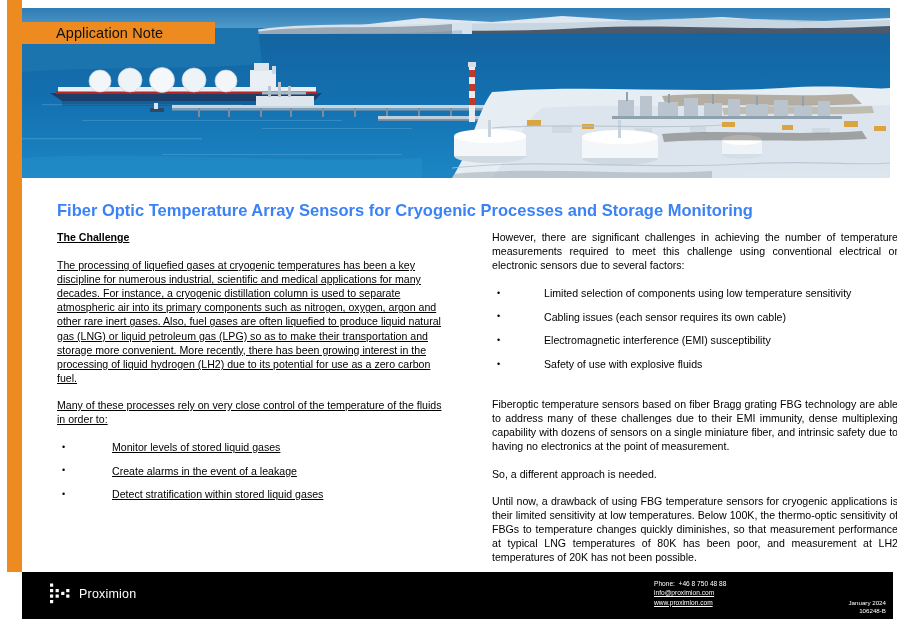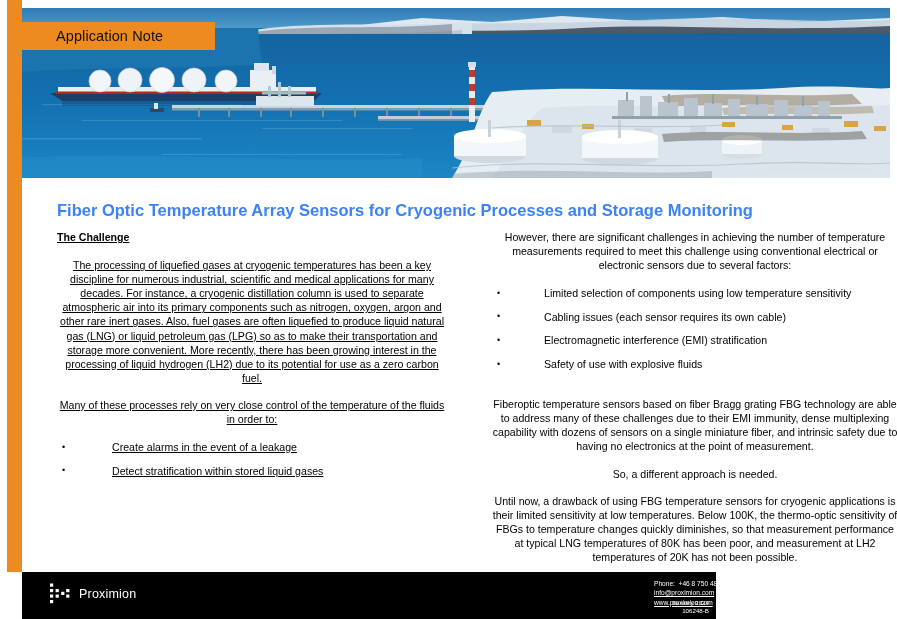--- a/index.html
+++ b/index.html
@@ -38,21 +38,21 @@
     background: #1a6fa8;
   }
   #hero svg { display: block; width: 868px; height: 170px; }
 
   
   #banner {
     position: absolute;
     left: 7px;
     top: 22px;
     width: 208px;
-    height: 28px;
+    height: 22px;
     background: #ED8B21;
     z-index: 10;
     display: flex;
     align-items: center;
   }
   #banner .banner-text {
     margin-left: 49px;
     font-size: 14.5px;
     color: #111111;
     letter-spacing: 0.1px;
@@ -78,21 +78,21 @@
     color: #000000;
   }
   #col-left  { left: 57px;  width: 390px; text-align: left; text-decoration: underline; }
   #col-right { left: 492px; width: 406px; text-align: justify; }
 
   .sec-head {
     font-weight: bold;
     font-size: 10.6px;
     margin: 0 0 14px 0;
   }
-  .para { margin: 0 0 13px 0; text-align: center; }
+  .para { margin: 0 0 13px 0; }
   .para.tight { margin-bottom: 11px; }
 
   ul.bullets {
     list-style: none;
     margin: 0 0 0 0;
     padding: 0;
   }
   ul.bullets li {
     position: relative;
     padding-left: 55px;
@@ -108,21 +108,21 @@
   }
   #col-left ul.bullets { margin-top: 14px; }
   #col-right ul.bullets { margin-top: 14px; margin-bottom: 26px; }
   #col-right ul.bullets li { padding-left: 52px; }
 
   
   #footer {
     position: absolute;
     left: 22px;
     top: 572px;
-    width: 694px;
+    width: 871px;
     height: 47px;
     background: #000000;
     color: #ffffff;
   }
   #logo-group {
     position: absolute;
     left: 27px;
     top: 10px;
     display: flex;
     align-items: center;
@@ -366,31 +366,32 @@
   <span class="banner-text">Application Note</span>
 </div>
 
 <h1 id="doc-title">Fiber Optic Temperature Array Sensors for Cryogenic Processes and Storage Monitoring</h1>
 
 <div id="col-left" class="column">
   <div class="sec-head">The Challenge</div>
   <p class="para">The processing of liquefied gases at cryogenic temperatures has been a key discipline for numerous industrial, scientific and medical applications for many decades. For instance, a cryogenic distillation column is used to separate atmospheric air into its primary components such as nitrogen, oxygen, argon and other rare inert gases. Also, fuel gases are often liquefied to produce liquid natural gas (LNG) or liquid petroleum gas (LPG) so as to make their transportation and storage more convenient. More recently, there has been growing interest in the processing of liquid hydrogen (LH2) due to its potential for use as a zero carbon fuel.</p>
   <p class="para">Many of these processes rely on very close control of the temperature of the fluids in order to:</p>
   <ul class="bullets">
+    <li>Monitor levels of stored liquid gases</li>
     <li>Create alarms in the event of a leakage</li>
     <li>Detect stratification within stored liquid gases</li>
   </ul>
 </div>
 
 <div id="col-right" class="column">
   <p class="para tight">However, there are significant challenges in achieving the number of temperature measurements required to meet this challenge using conventional electrical or electronic sensors due to several factors:</p>
   <ul class="bullets">
     <li>Limited selection of components using low temperature sensitivity</li>
     <li>Cabling issues (each sensor requires its own cable)</li>
-    <li>Electromagnetic interference (EMI) stratification</li>
+    <li>Electromagnetic interference (EMI) susceptibility</li>
     <li>Safety of use with explosive fluids</li>
   </ul>
   <p class="para">Fiberoptic temperature sensors based on fiber Bragg grating FBG technology are able to address many of these challenges due to their EMI immunity, dense multiplexing capability with dozens of sensors on a single miniature fiber, and intrinsic safety due to having no electronics at the point of measurement.</p>
   <p class="para">So, a different approach is needed.</p>
   <p class="para">Until now, a drawback of using FBG temperature sensors for cryogenic applications is their limited sensitivity at low temperatures. Below 100K, the thermo-optic sensitivity of FBGs to temperature changes quickly diminishes, so that measurement performance at typical LNG temperatures of 80K has been poor, and measurement at LH2 temperatures of 20K has not been possible.</p>
 </div>
 
 <div id="footer">
 
   <div id="logo-group">

